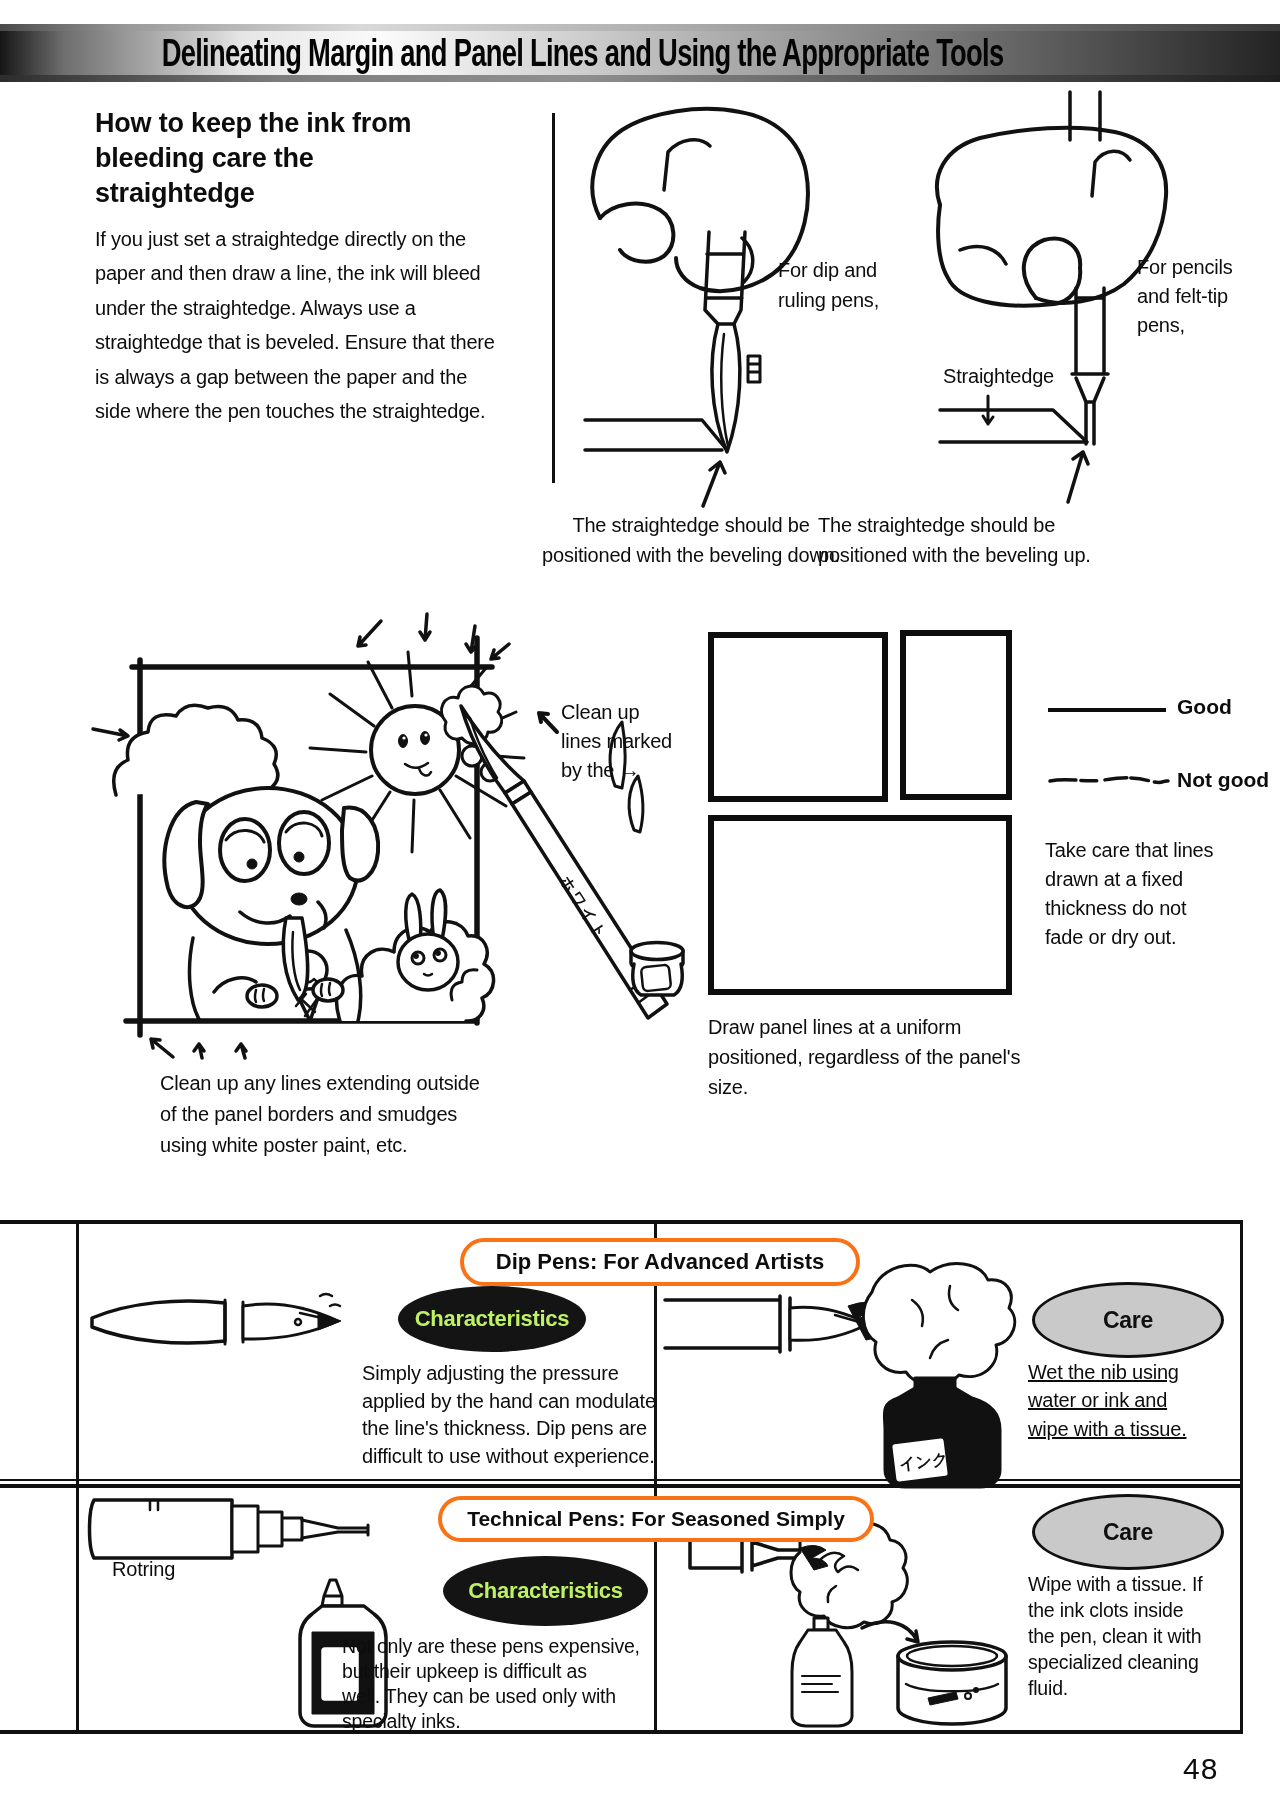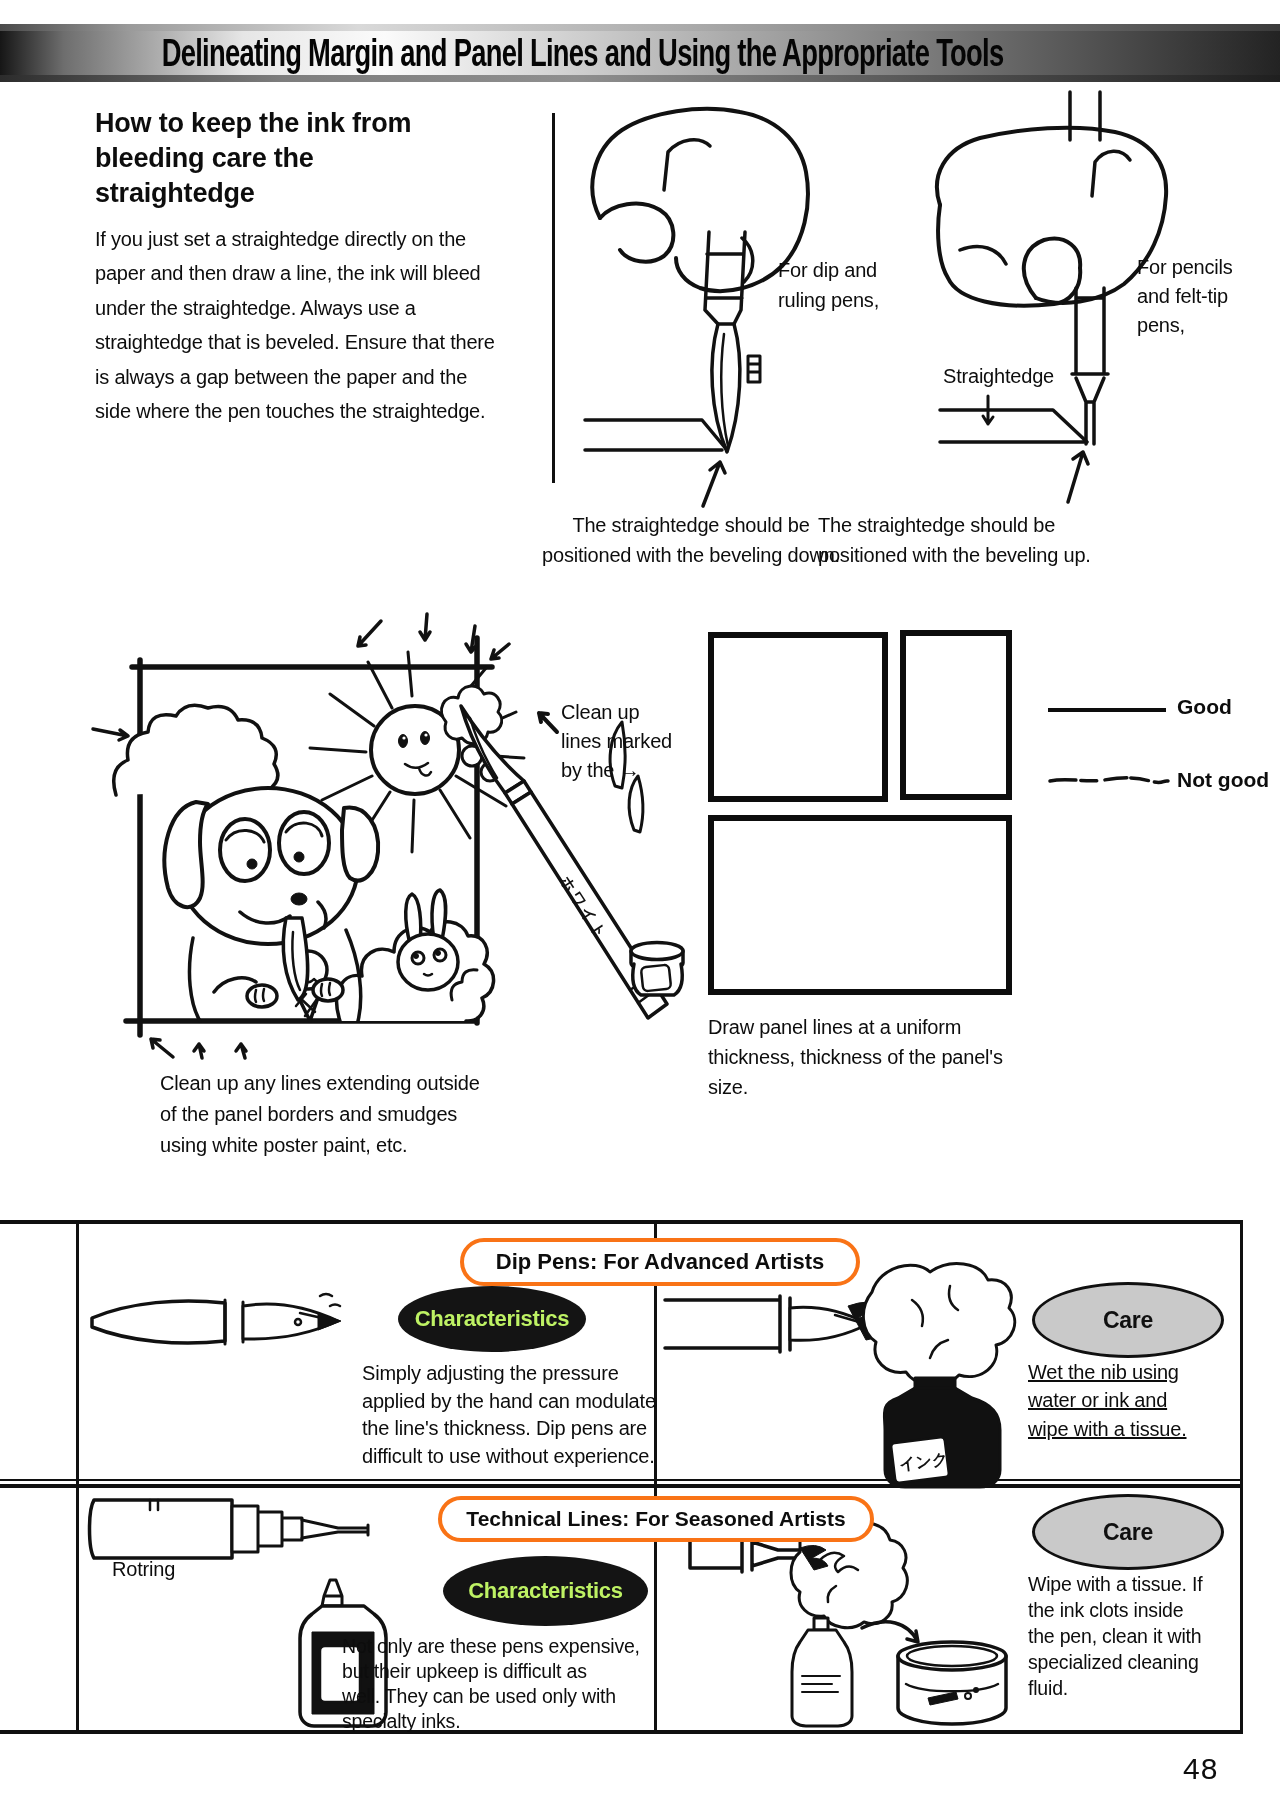--- a/index.html
+++ b/index.html
@@ -215,22 +215,26 @@
   <div class="abs panelrect" style="left:708px;top:632px;width:168px;height:158px;"></div>
   <div class="abs panelrect" style="left:900px;top:630px;width:100px;height:158px;"></div>
   <div class="abs panelrect" style="left:708px;top:815px;width:292px;height:168px;"></div>
 
   <div class="abs" style="left:1048px;top:708px;width:118px;height:4px;background:#0d0d0d;"></div>
   <div class="abs b" style="left:1177px;top:695px;font-size:21px;">Good</div>
   <svg class="abs" style="left:1048px;top:772px;" width="122" height="16" viewBox="0 0 122 16">
     <path class="s" stroke-width="3.5" stroke-dasharray="26,5,16,8,22,4,18,6" d="M2,9 C20,5 36,11 56,8 S88,5 102,9 S114,8 120,9"></path>
   </svg>
   <div class="abs b" style="left:1177px;top:768px;font-size:21px;">Not good</div>
+  <div class="abs txt" style="left:1045px;top:836px;width:200px;font-size:20px;line-height:1.45;">Take care that lines
+drawn at a fixed
+thickness do not
+fade or dry out.</div>
   <div class="abs txt" style="left:708px;top:1012px;width:360px;font-size:20px;line-height:1.5;">Draw panel lines at a uniform
-thickness, thickness of the panel's
+positioned, regardless of the panel's
 size.</div>
 
   <div class="abs hline" style="left:0;top:1220px;width:1243px;height:4px;"></div>
   <div class="abs hline" style="left:0;top:1479px;width:1243px;height:2px;"></div>
   <div class="abs hline" style="left:0;top:1484px;width:1243px;height:4px;"></div>
   <div class="abs hline" style="left:0;top:1730px;width:1243px;height:4px;"></div>
   <div class="abs vline" style="left:76px;top:1220px;width:3px;height:514px;"></div>
   <div class="abs vline" style="left:654px;top:1220px;width:3px;height:514px;"></div>
   <div class="abs vline" style="left:1240px;top:1220px;width:3px;height:514px;"></div>
 
@@ -276,21 +280,21 @@
   </svg>
 
   <div class="abs badge gray" style="left:1032px;top:1282px;width:186px;height:70px;font-size:23px;">
     <span>Care</span>
   </div>
   <div class="abs txt" style="left:1028px;top:1358px;width:205px;font-size:20px;line-height:1.42;text-decoration:underline;">Wet the nib using
 water or ink and
 wipe with a tissue.</div>
 
   <div class="abs stadium" style="left:438px;top:1496px;width:428px;height:38px;font-size:21px;">
-    <span>Technical Lines: For Seasoned Artists</span>
+    <span>Technical Pens: For Seasoned Simply</span>
   </div>
 
   <svg class="abs" style="left:82px;top:1490px;" width="370" height="92" viewBox="82 1490 370 92">
     <g>
       <path class="fw" stroke-width="3.5" d="M94,1500 H232 V1558 H94 C88,1548 88,1510 94,1500 Z"></path>
       <path class="s" stroke-width="2.5" d="M150,1500 V1510 M158,1500 V1510"></path>
       <path class="fw" stroke-width="3" d="M232,1506 H258 V1552 H232 Z M258,1512 H282 V1546 H258 Z M282,1518 H302 V1540 H282 Z"></path>
       <path class="s" stroke-width="3" d="M302,1520 L338,1528 M302,1538 L338,1532 M338,1528 H368 M338,1532 H368 M368,1525 V1535"></path>
     </g>
   </svg>

